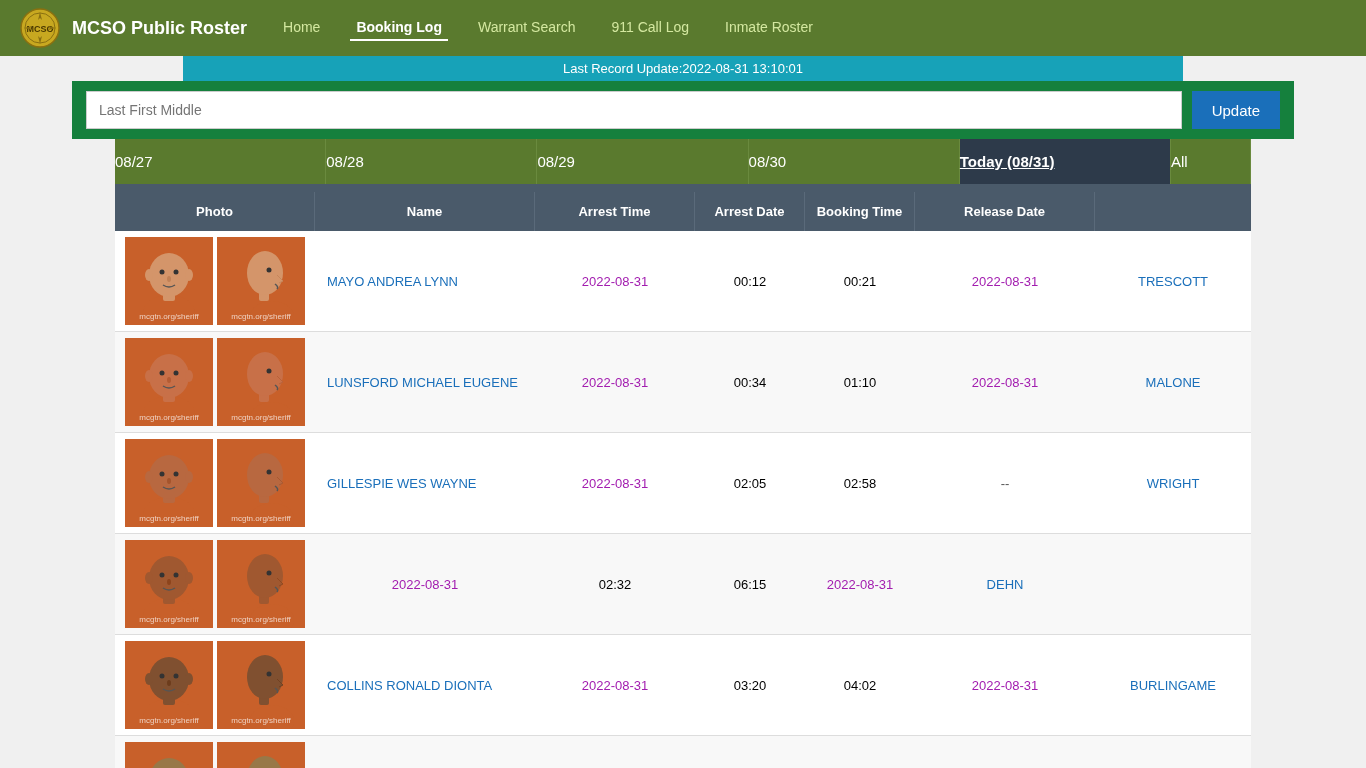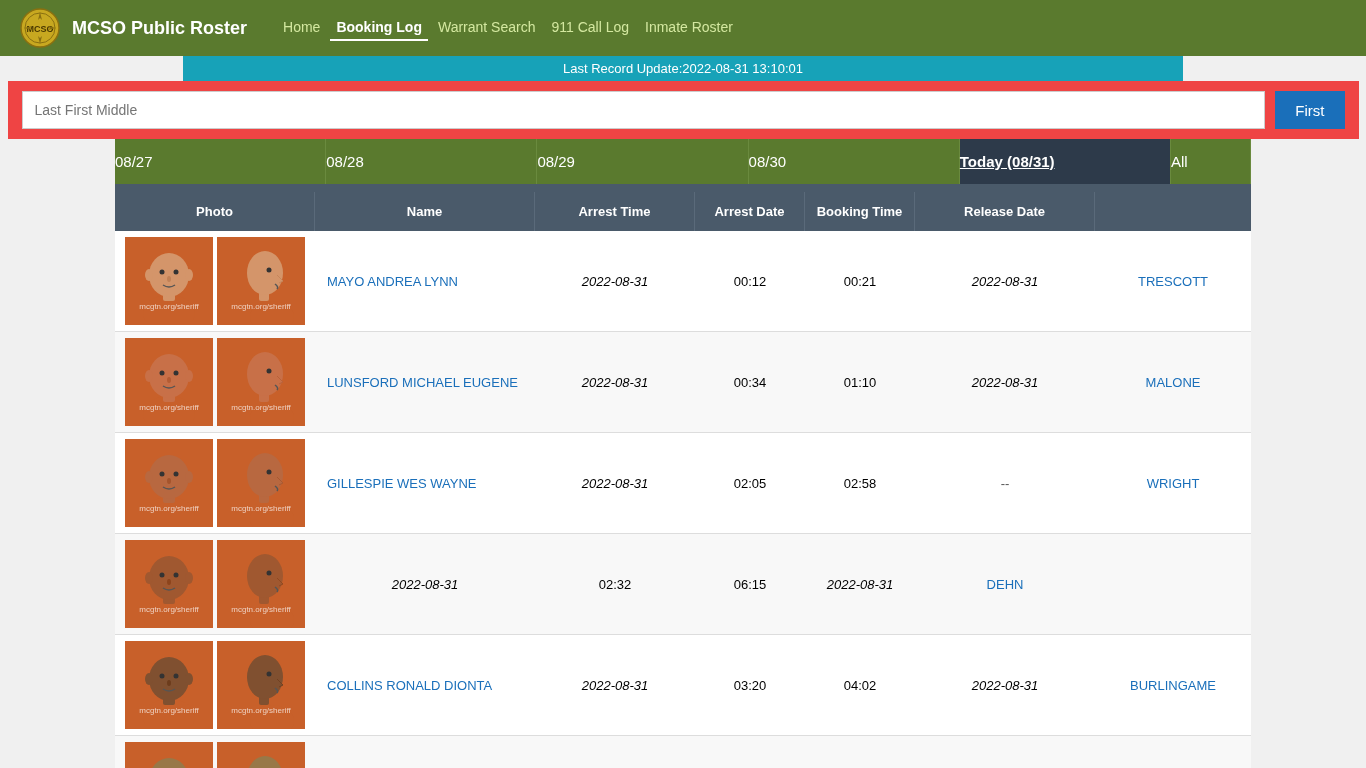--- a/index.html
+++ b/index.html
@@ -20,21 +20,21 @@
     }
     .navbar-brand {
       color: #fff;
       font-size: 18px;
       font-weight: bold;
       margin-right: 30px;
       white-space: nowrap;
     }
     .navbar-links {
       display: flex;
-      gap: 4px;
+      gap: 24px;
     }
     .navbar-links a {
       color: #d4e8a0;
       text-decoration: none;
       font-size: 14px;
       padding: 4px 6px;
     }
     .navbar-links a.active {
       color: #fff;
       font-weight: bold;
@@ -47,22 +47,22 @@
       color: #fff;
       text-align: center;
       padding: 5px;
       font-size: 13px;
       width: 1000px;
       margin: 0 auto;
     }
 
     
     .search-area {
-      background: #ef4444;
-      width: 1351px;
+      background: #15803d;
+      width: 1222px;
       margin: 0 auto;
       padding: 10px 14px;
       display: flex;
       align-items: flex-end;
       gap: 10px;
     }
     .search-input {
       flex: 1;
       border: 1px solid #ccc;
       padding: 8px 12px;
@@ -149,22 +149,21 @@
     .cell-name {
       text-align: left;
       padding-left: 12px;
     }
     .cell-name a, .name-link {
       color: #1a6fba;
       text-decoration: none;
       font-size: 13px;
     }
     .cell-date {
-      color: #000000;
-      font-style: italic;
+      color: #a21caf;
     }
     .cell-dash {
       color: #555;
     }
     .cell-officer {
       color: #1a6fba;
     }
 
     
     .photo-cell {
@@ -184,21 +183,21 @@
       color: #7a5530;
       overflow: hidden;
       position: relative;
     }
     
     .face-svg { width: 100%; height: 100%; }
 
     
     .photo-watermark {
       position: absolute;
-      bottom: 14px;
+      bottom: 4px;
       left: 0;
       right: 0;
       text-align: center;
       font-size: 8px;
       color: rgba(255,255,255,0.7);
     }
   </style>
 </head>
 <body>
 
@@ -222,21 +221,21 @@
     <a>Inmate Roster</a>
   </div>
 </nav>
 
 <div class="update-bar">
   <span>Last Record Update:2022-08-31 13:10:01</span>
 </div>
 
 <div class="search-area">
   <input class="search-input" type="text" placeholder="Last First Middle" style="">
-  <button class="search-button">First</button>
+  <button class="search-button">Update</button>
 </div>
 
 <div class="main-container">
 
   <div class="date-tabs">
     <div class="date-tab">08/27</div>
     <div class="date-tab">08/28</div>
     <div class="date-tab">08/29</div>
     <div class="date-tab">08/30</div>
     <div class="date-tab active">Today (08/31)</div>

